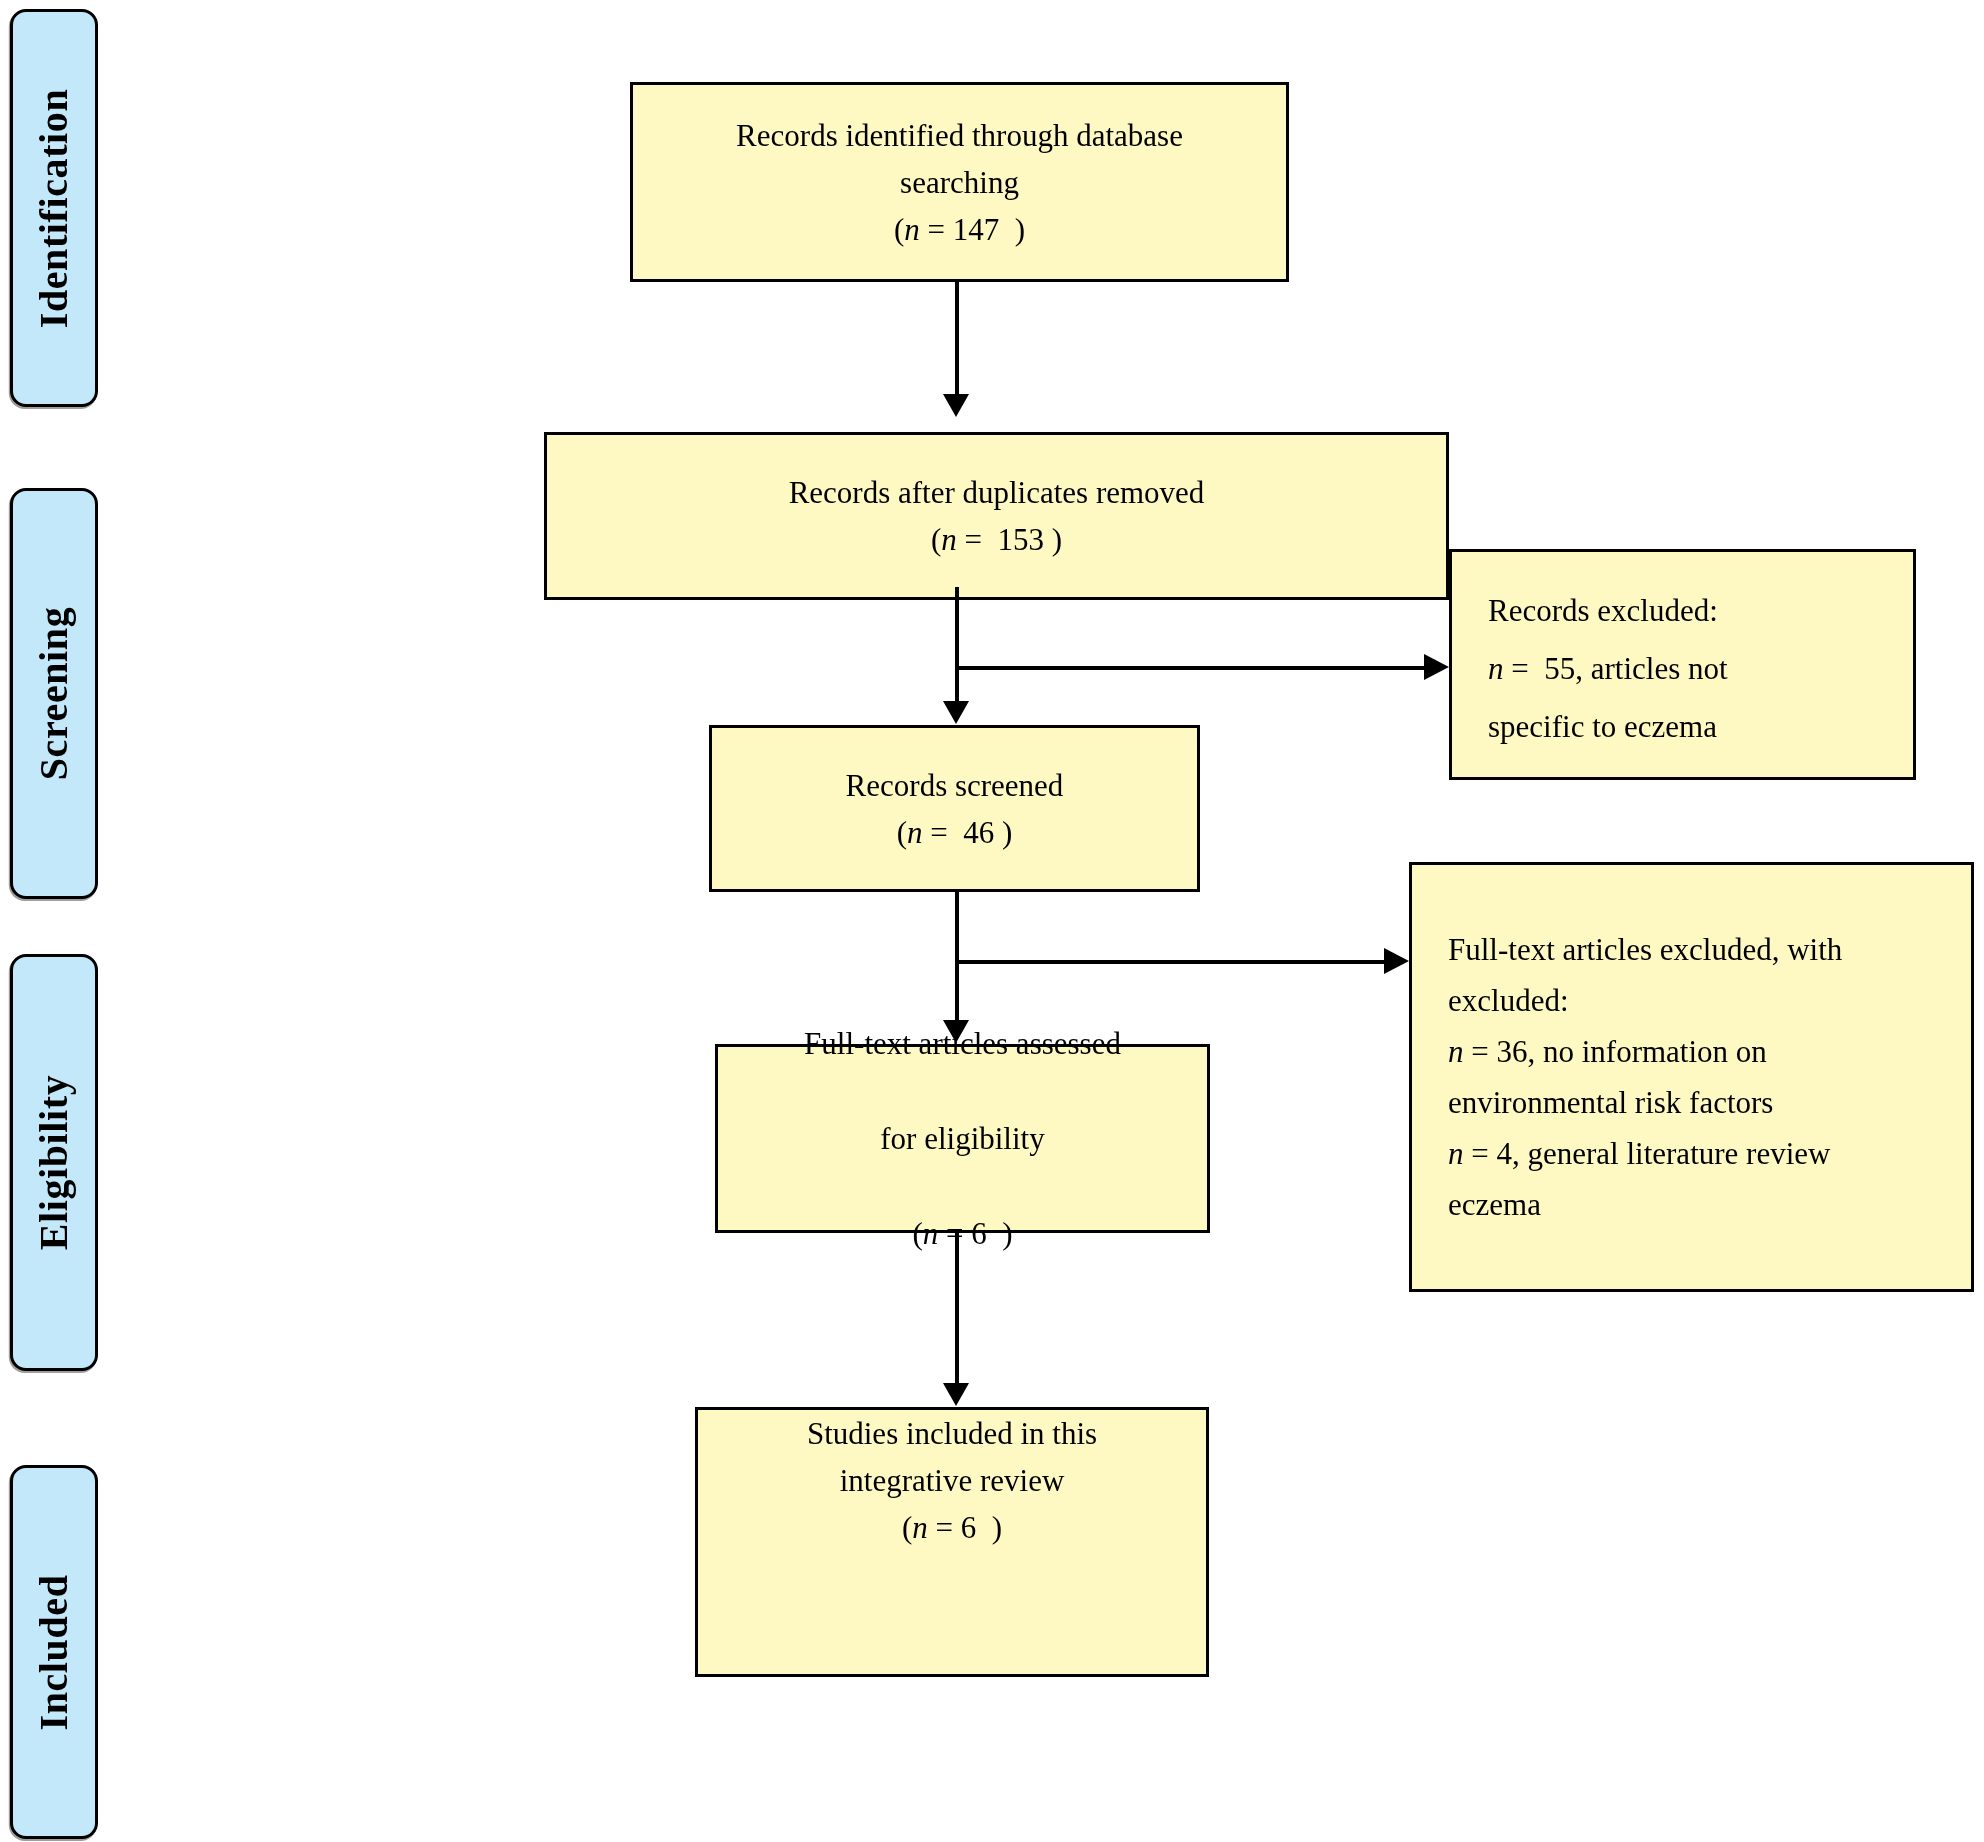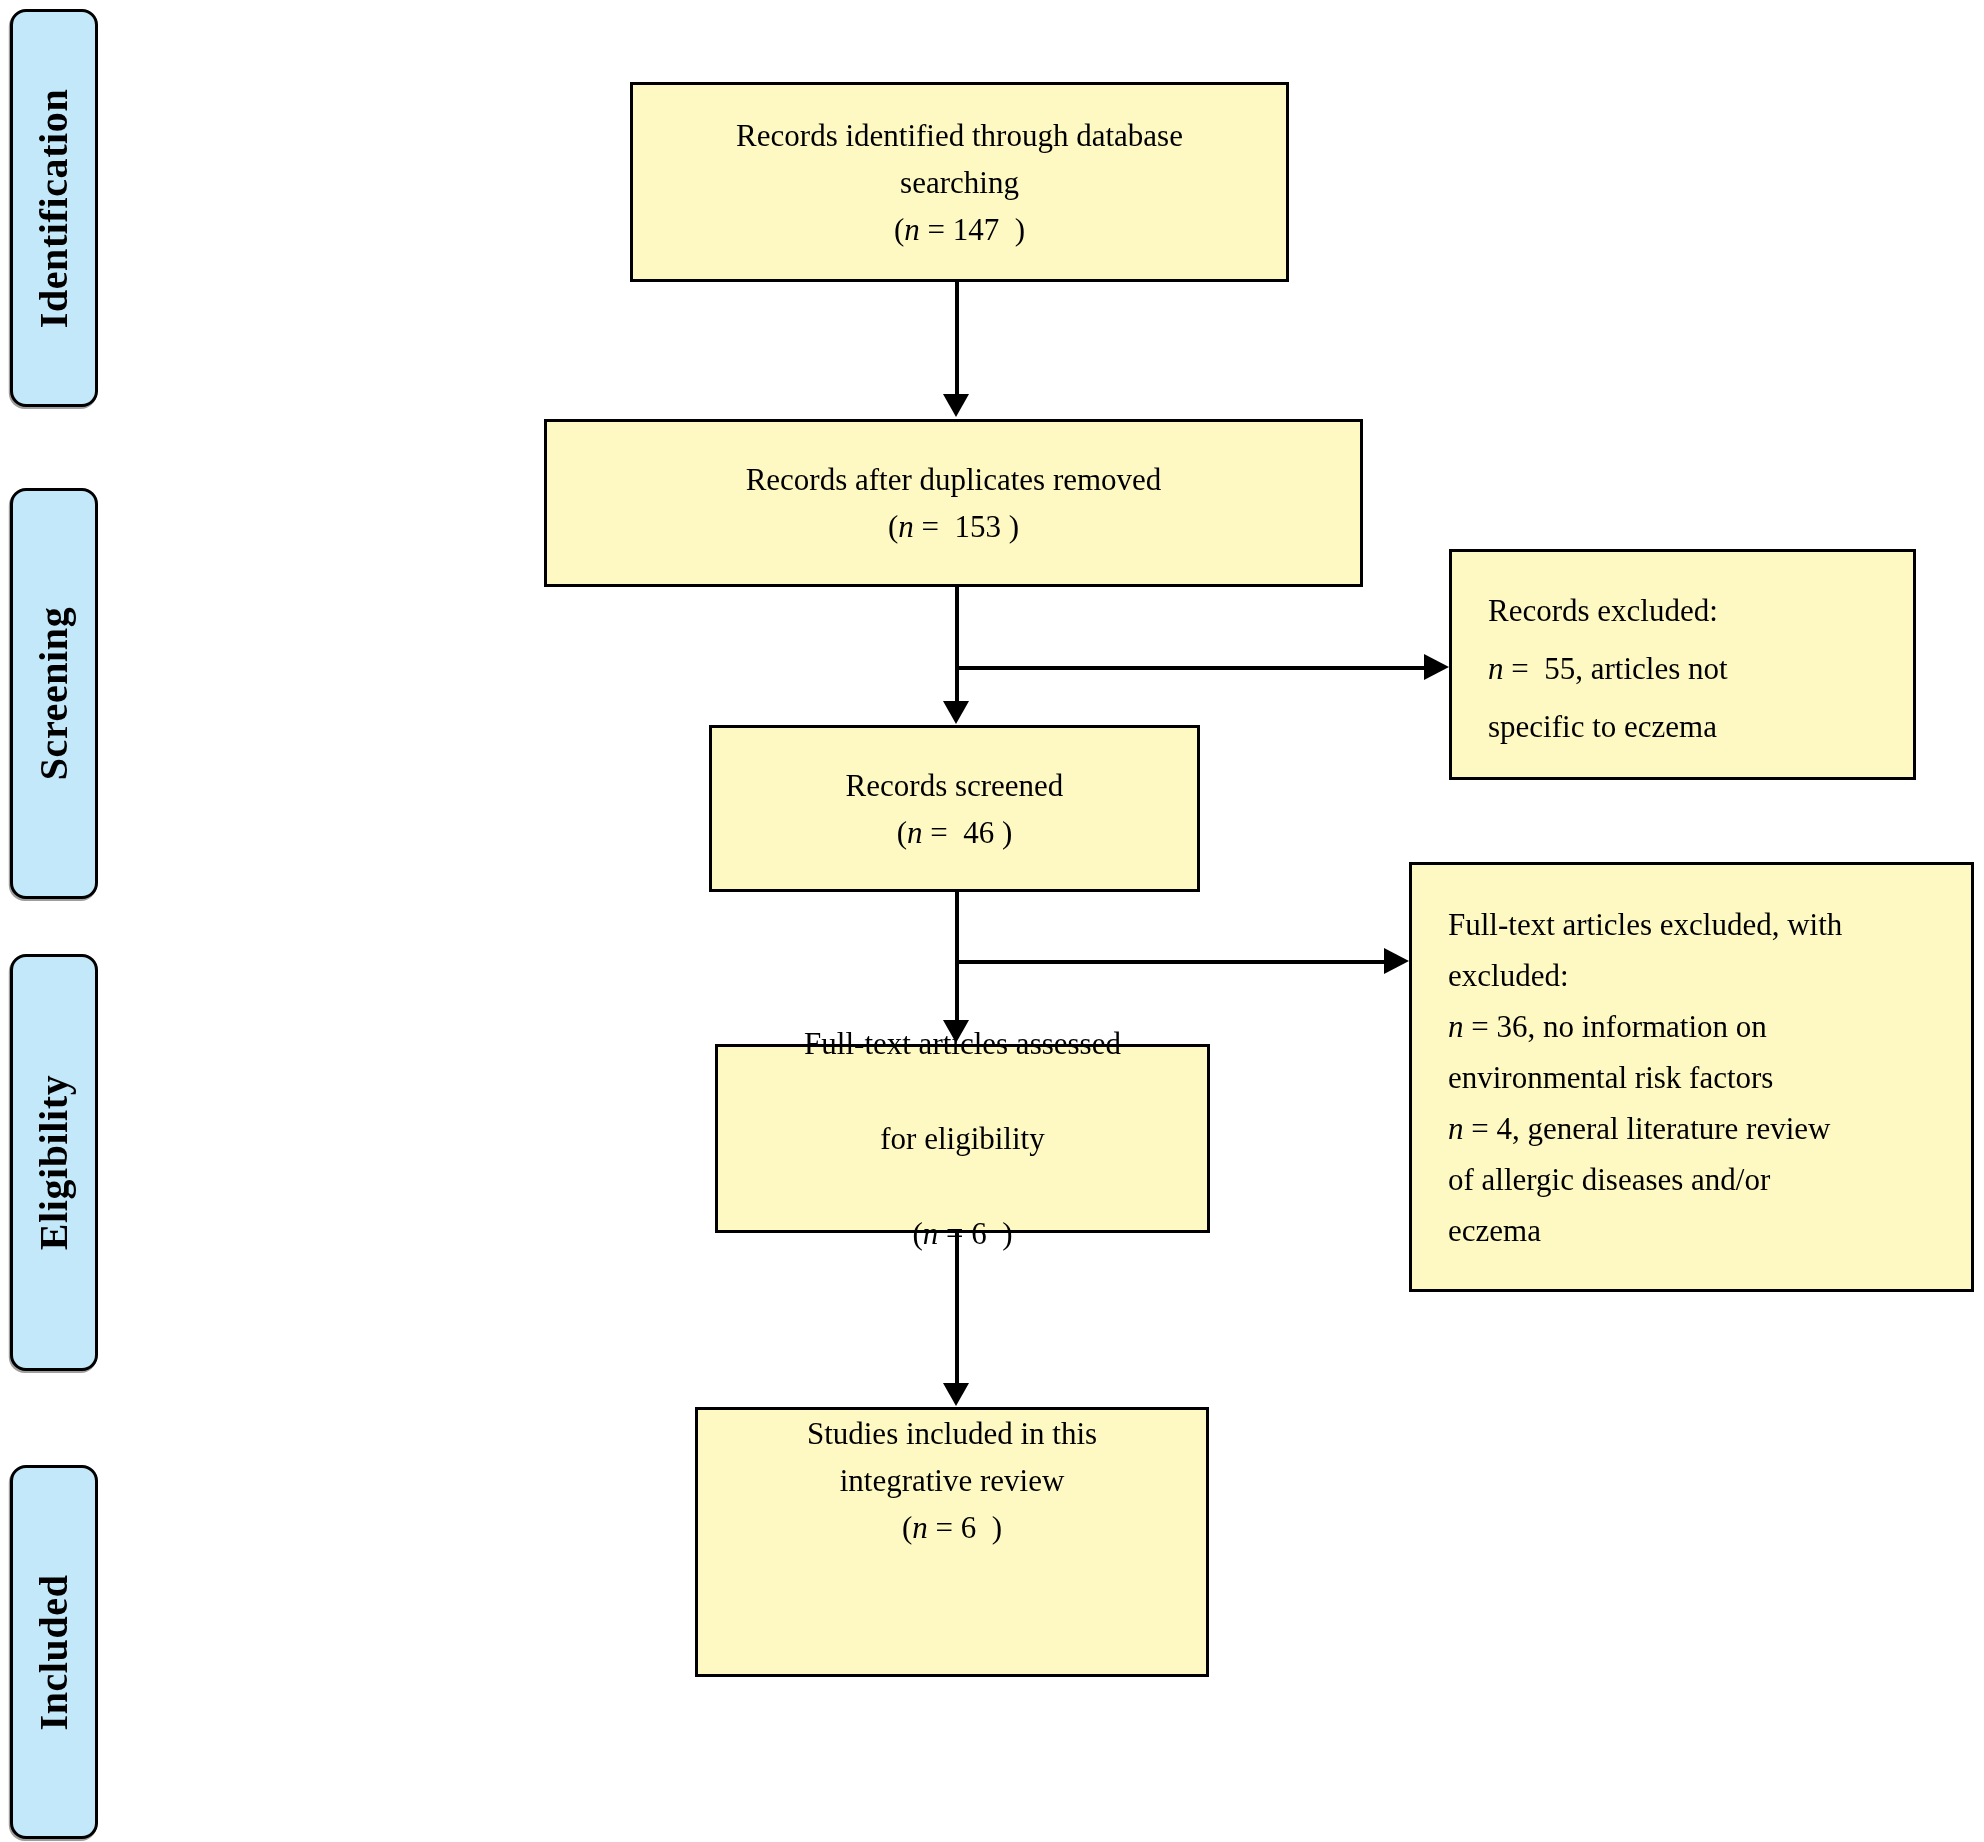--- a/index.html
+++ b/index.html
@@ -94,21 +94,21 @@
   <div class="phase" style="top:1465px; height:374px;">
     <span>Included</span>
   </div>
 
   <div class="box center" style="left:630px; top:82px; width:659px; height:200px;">
       <div class="tline"><span>Records identified through database</span></div>
       <div class="tline"><span>searching</span></div>
       <div class="tline"><span>(</span><span class="it">n</span><span> = 147  )</span></div>
     </div>
 
-  <div class="box center" style="left:544px; top:419px; width:819px; height:168px;">
+  <div class="box center" style="left:544px; top:432px; width:905px; height:168px;">
       <div class="tline"><span>Records after duplicates removed</span></div>
       <div class="tline"><span>(</span><span class="it">n</span><span> =  153 )</span></div>
     </div>
 
   <div class="box center" style="left:709px; top:725px; width:491px; height:167px;">
       <div class="tline"><span>Records screened</span></div>
       <div class="tline"><span>(</span><span class="it">n</span><span> =  46 )</span></div>
     </div>
 
   <div class="box center" style="left:715px; top:1044px; width:495px; height:189px;gap:48px;">
@@ -128,21 +128,20 @@
       <div class="tline"><span class="it">n</span><span> =  55, articles not</span></div>
       <div class="tline"><span>specific to eczema</span></div>
     </div>
 
   <div class="box left lh82" style="left:1409px; top:862px; width:565px; height:430px;">
       <div class="tline"><span>Full-text articles excluded, with</span></div>
       <div class="tline"><span>excluded:</span></div>
       <div class="tline"><span class="it">n</span><span> = 36, no information on</span></div>
       <div class="tline"><span>environmental risk factors</span></div>
       <div class="tline"><span class="it">n</span><span> = 4, general literature review</span></div>
-      <div class="tline"><span>of allergic diseases and/or</span></div>
       <div class="tline"><span>eczema</span></div>
     </div>
 
   <div class="vline" style="left:955px; top:282px; height:113px;"></div>
   <div class="head-down" style="left:943px; top:394px;"></div>
 
   <div class="vline" style="left:955px; top:587px; height:116px;"></div>
   <div class="head-down" style="left:943px; top:701px;"></div>
 
   <div class="hline" style="left:955px; top:666px; width:471px;"></div>

